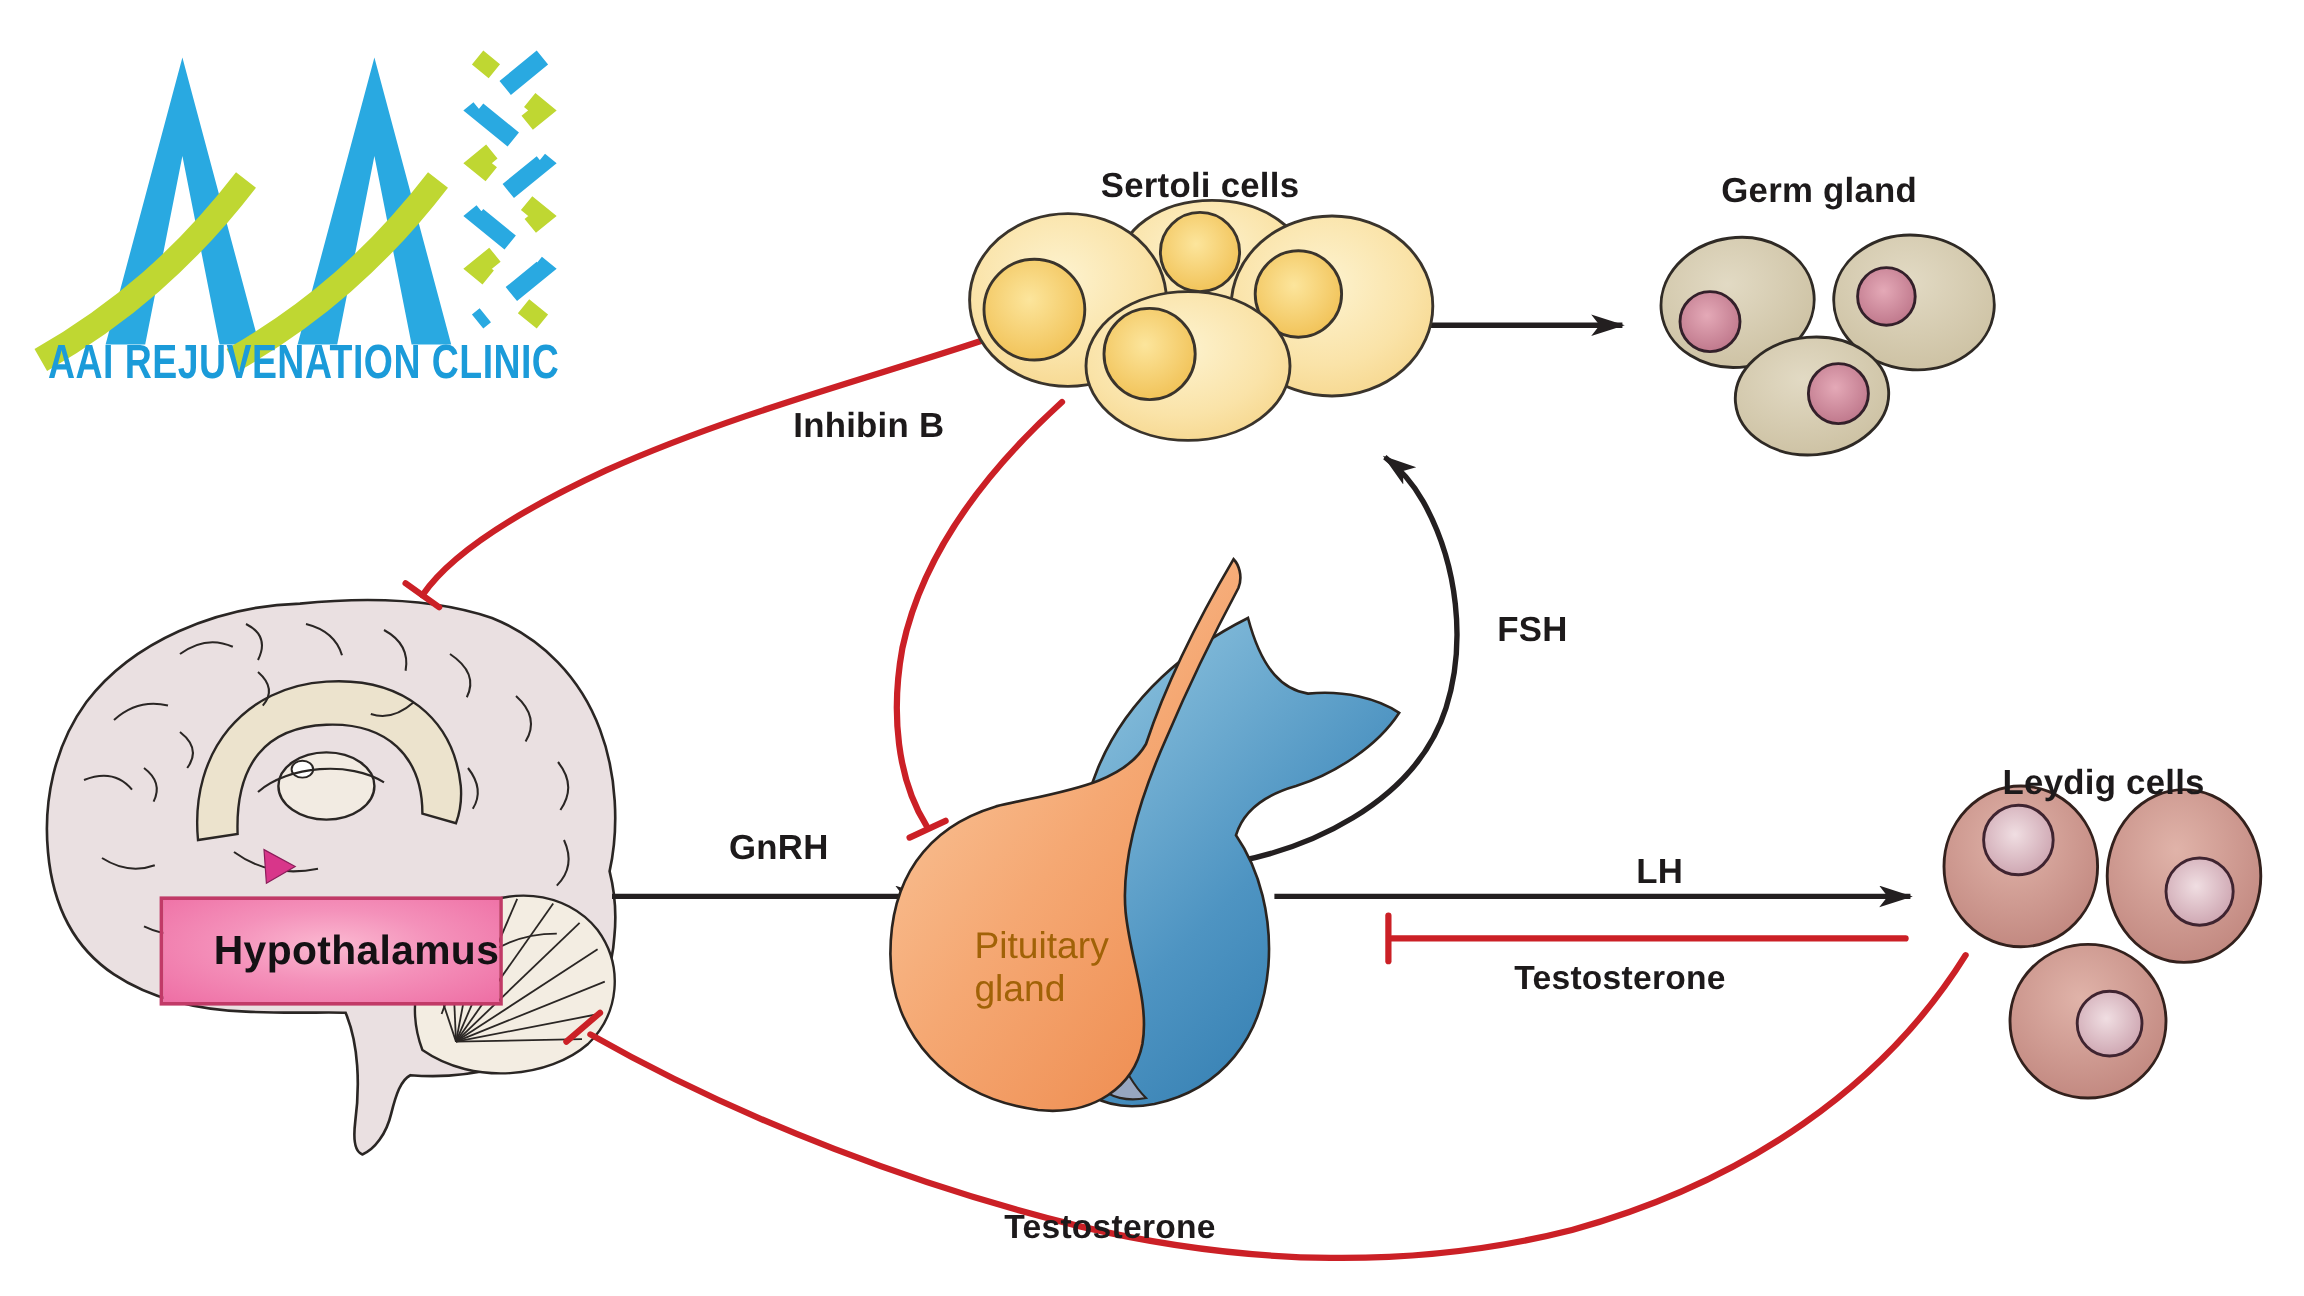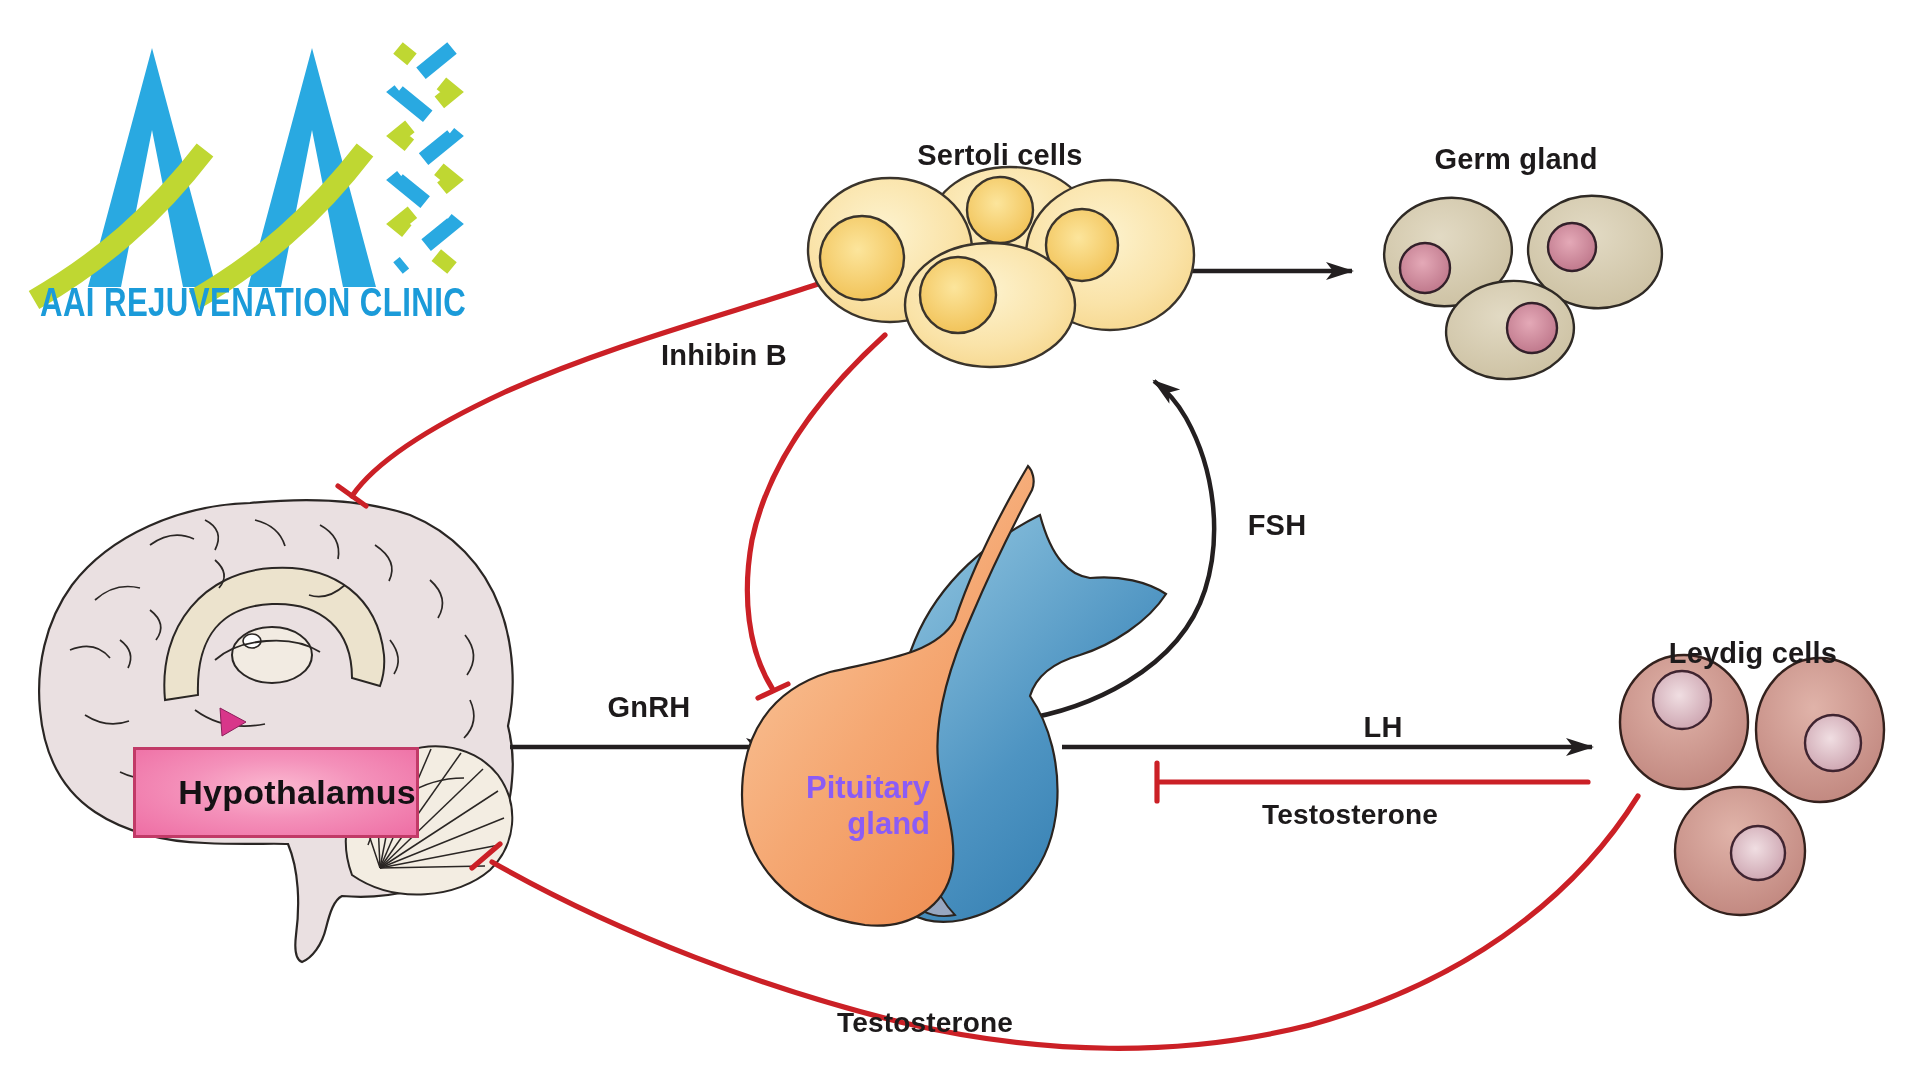--- a/index.html
+++ b/index.html
@@ -3,21 +3,21 @@
 <meta charset="utf-8">
 <style>
   html,body{margin:0;padding:0;background:#fff;}
   .stage{position:relative;width:1920px;height:1080px;background:#ffffff;overflow:hidden;
          font-family:"Liberation Sans", sans-serif;}
   svg.canvas{position:absolute;left:0;top:0;}
   .lbl{position:absolute;color:#1d1a1b;font-weight:700;font-size:29px;line-height:1.05;
        white-space:nowrap;transform:translateX(-50%);letter-spacing:0.2px;}
   .lbl.small{font-size:28px;}
   .pit-lbl{position:absolute;left:868px;top:770px;transform:translateX(-50%);
-           color:#8b5cf6;font-weight:700;font-size:31px;line-height:36px;text-align:right;}
+           color:#a16207;font-weight:400;font-size:31px;line-height:36px;text-align:left;}
   .hypo-box{position:absolute;left:87px;top:747px;width:280px;height:85px;
             background:radial-gradient(ellipse at 50% 45%, #fbb9d1 0%, #f491ba 45%, #ee6ea4 100%);
             border:3px solid #c13a67;display:flex;align-items:center;justify-content:flex-end;margin-left:46px;}
   .hypo-box span{color:#141114;font-weight:700;font-size:34px;letter-spacing:0.3px;}
   .logo-text{position:absolute;left:40px;top:280px;color:#1b9bd9;font-weight:700;font-size:40px;
              letter-spacing:0.5px;transform:scaleX(0.78);transform-origin:left center;white-space:nowrap;}
 </style>
 </head>
 <body>
 

